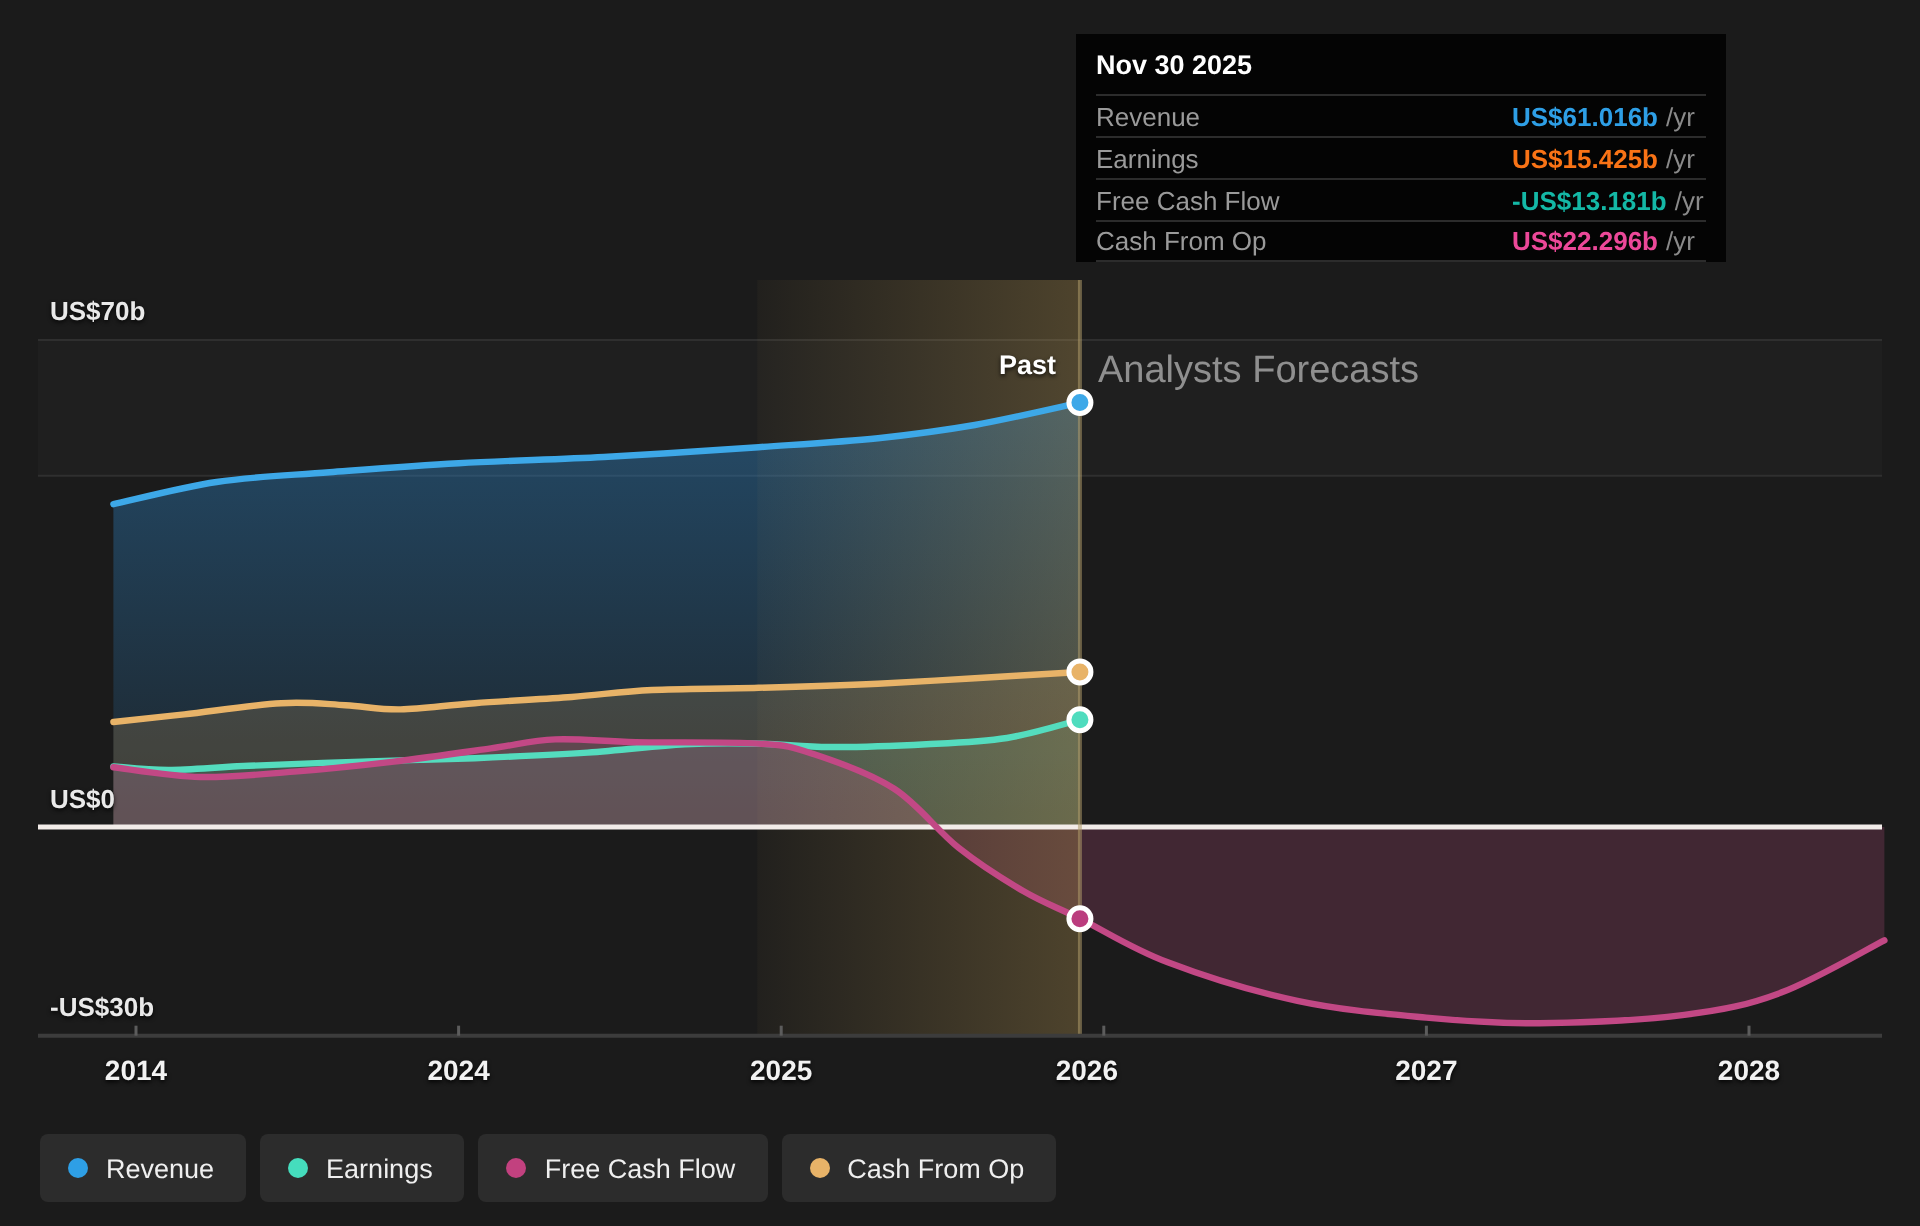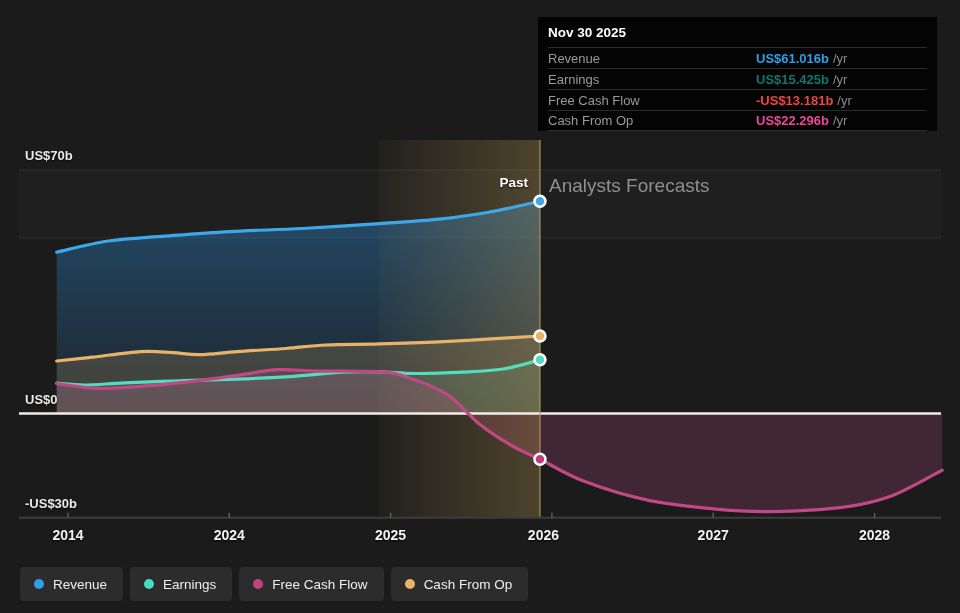--- a/index.html
+++ b/index.html
@@ -27,21 +27,21 @@
     position:absolute;right:432px;top:175px;
     color:#ffffff;font-size:13.5px;font-weight:bold;
     text-shadow:0 1px 2px rgba(0,0,0,.8);
   }
   .forecast-label{
     position:absolute;left:549px;top:175px;
     color:#8f8f8f;font-size:19px;
   }
 
   .tooltip{
-    position:absolute;left:538px;top:17px;width:399px;
+    position:absolute;left:538px;top:17px;width:325px;
     background:#040404;color:#fff;z-index:5;
     font-size:13px;
   }
   .tooltip-title{
     padding:8px 10px 7px 10px;font-weight:bold;font-size:13.5px;color:#ffffff;
   }
   .tooltip-row{
     display:flex;align-items:center;height:21px;
     margin:0 10px;border-top:1px solid #2c2c2c;
   }
@@ -120,26 +120,26 @@
 
   <div class="tooltip">
     <div class="tooltip-title">Nov 30 2025</div>
     <div class="tooltip-row">
       <span class="t-label">Revenue</span>
       <span class="t-value" style="color: rgb(46, 159, 230);">US$61.016b</span>
       <span class="t-unit">/yr</span>
     </div>
     <div class="tooltip-row">
       <span class="t-label">Earnings</span>
-      <span class="t-value" style="color: #0f766e;">US$15.425b</span>
+      <span class="t-value" style="color: #f97316;">US$15.425b</span>
       <span class="t-unit">/yr</span>
     </div>
     <div class="tooltip-row">
       <span class="t-label">Free Cash Flow</span>
-      <span class="t-value" style="color: #ef4444;">-US$13.181b</span>
+      <span class="t-value" style="color: #14b8a6;">-US$13.181b</span>
       <span class="t-unit">/yr</span>
     </div>
     <div class="tooltip-row">
       <span class="t-label">Cash From Op</span>
       <span class="t-value" style="color: #ec4899;">US$22.296b</span>
       <span class="t-unit">/yr</span>
     </div>
   </div>
 
   <div class="legend">

